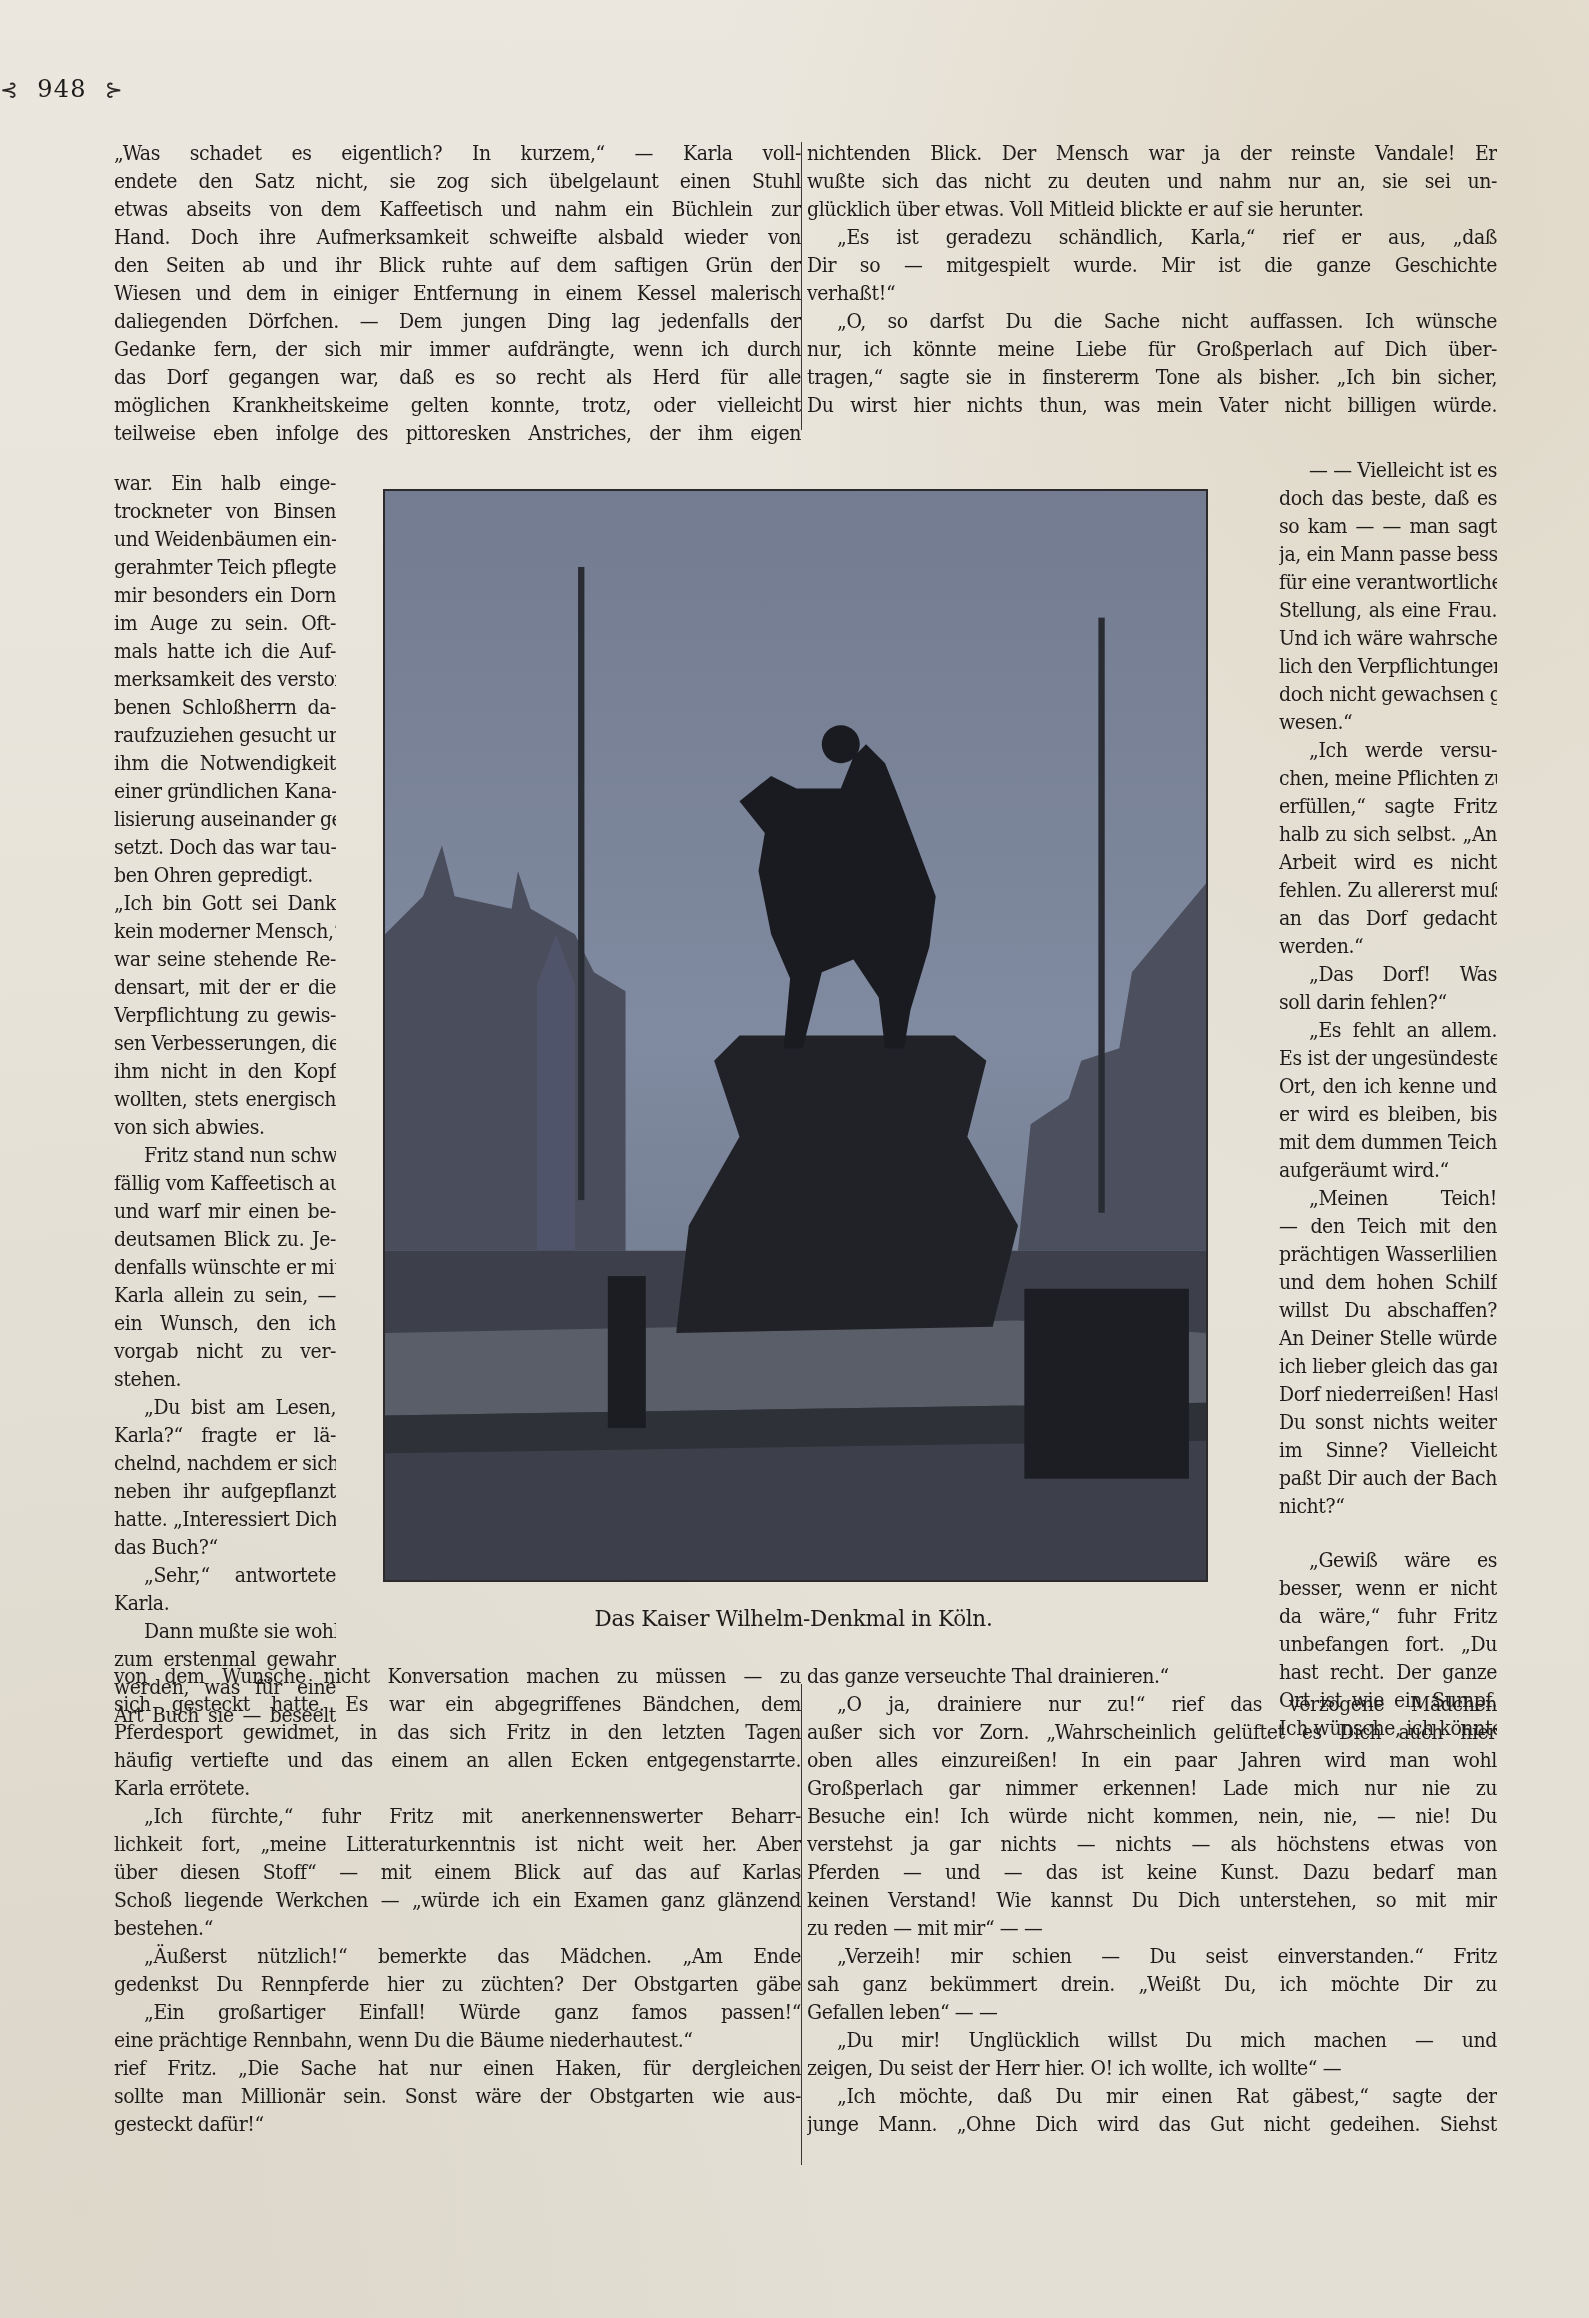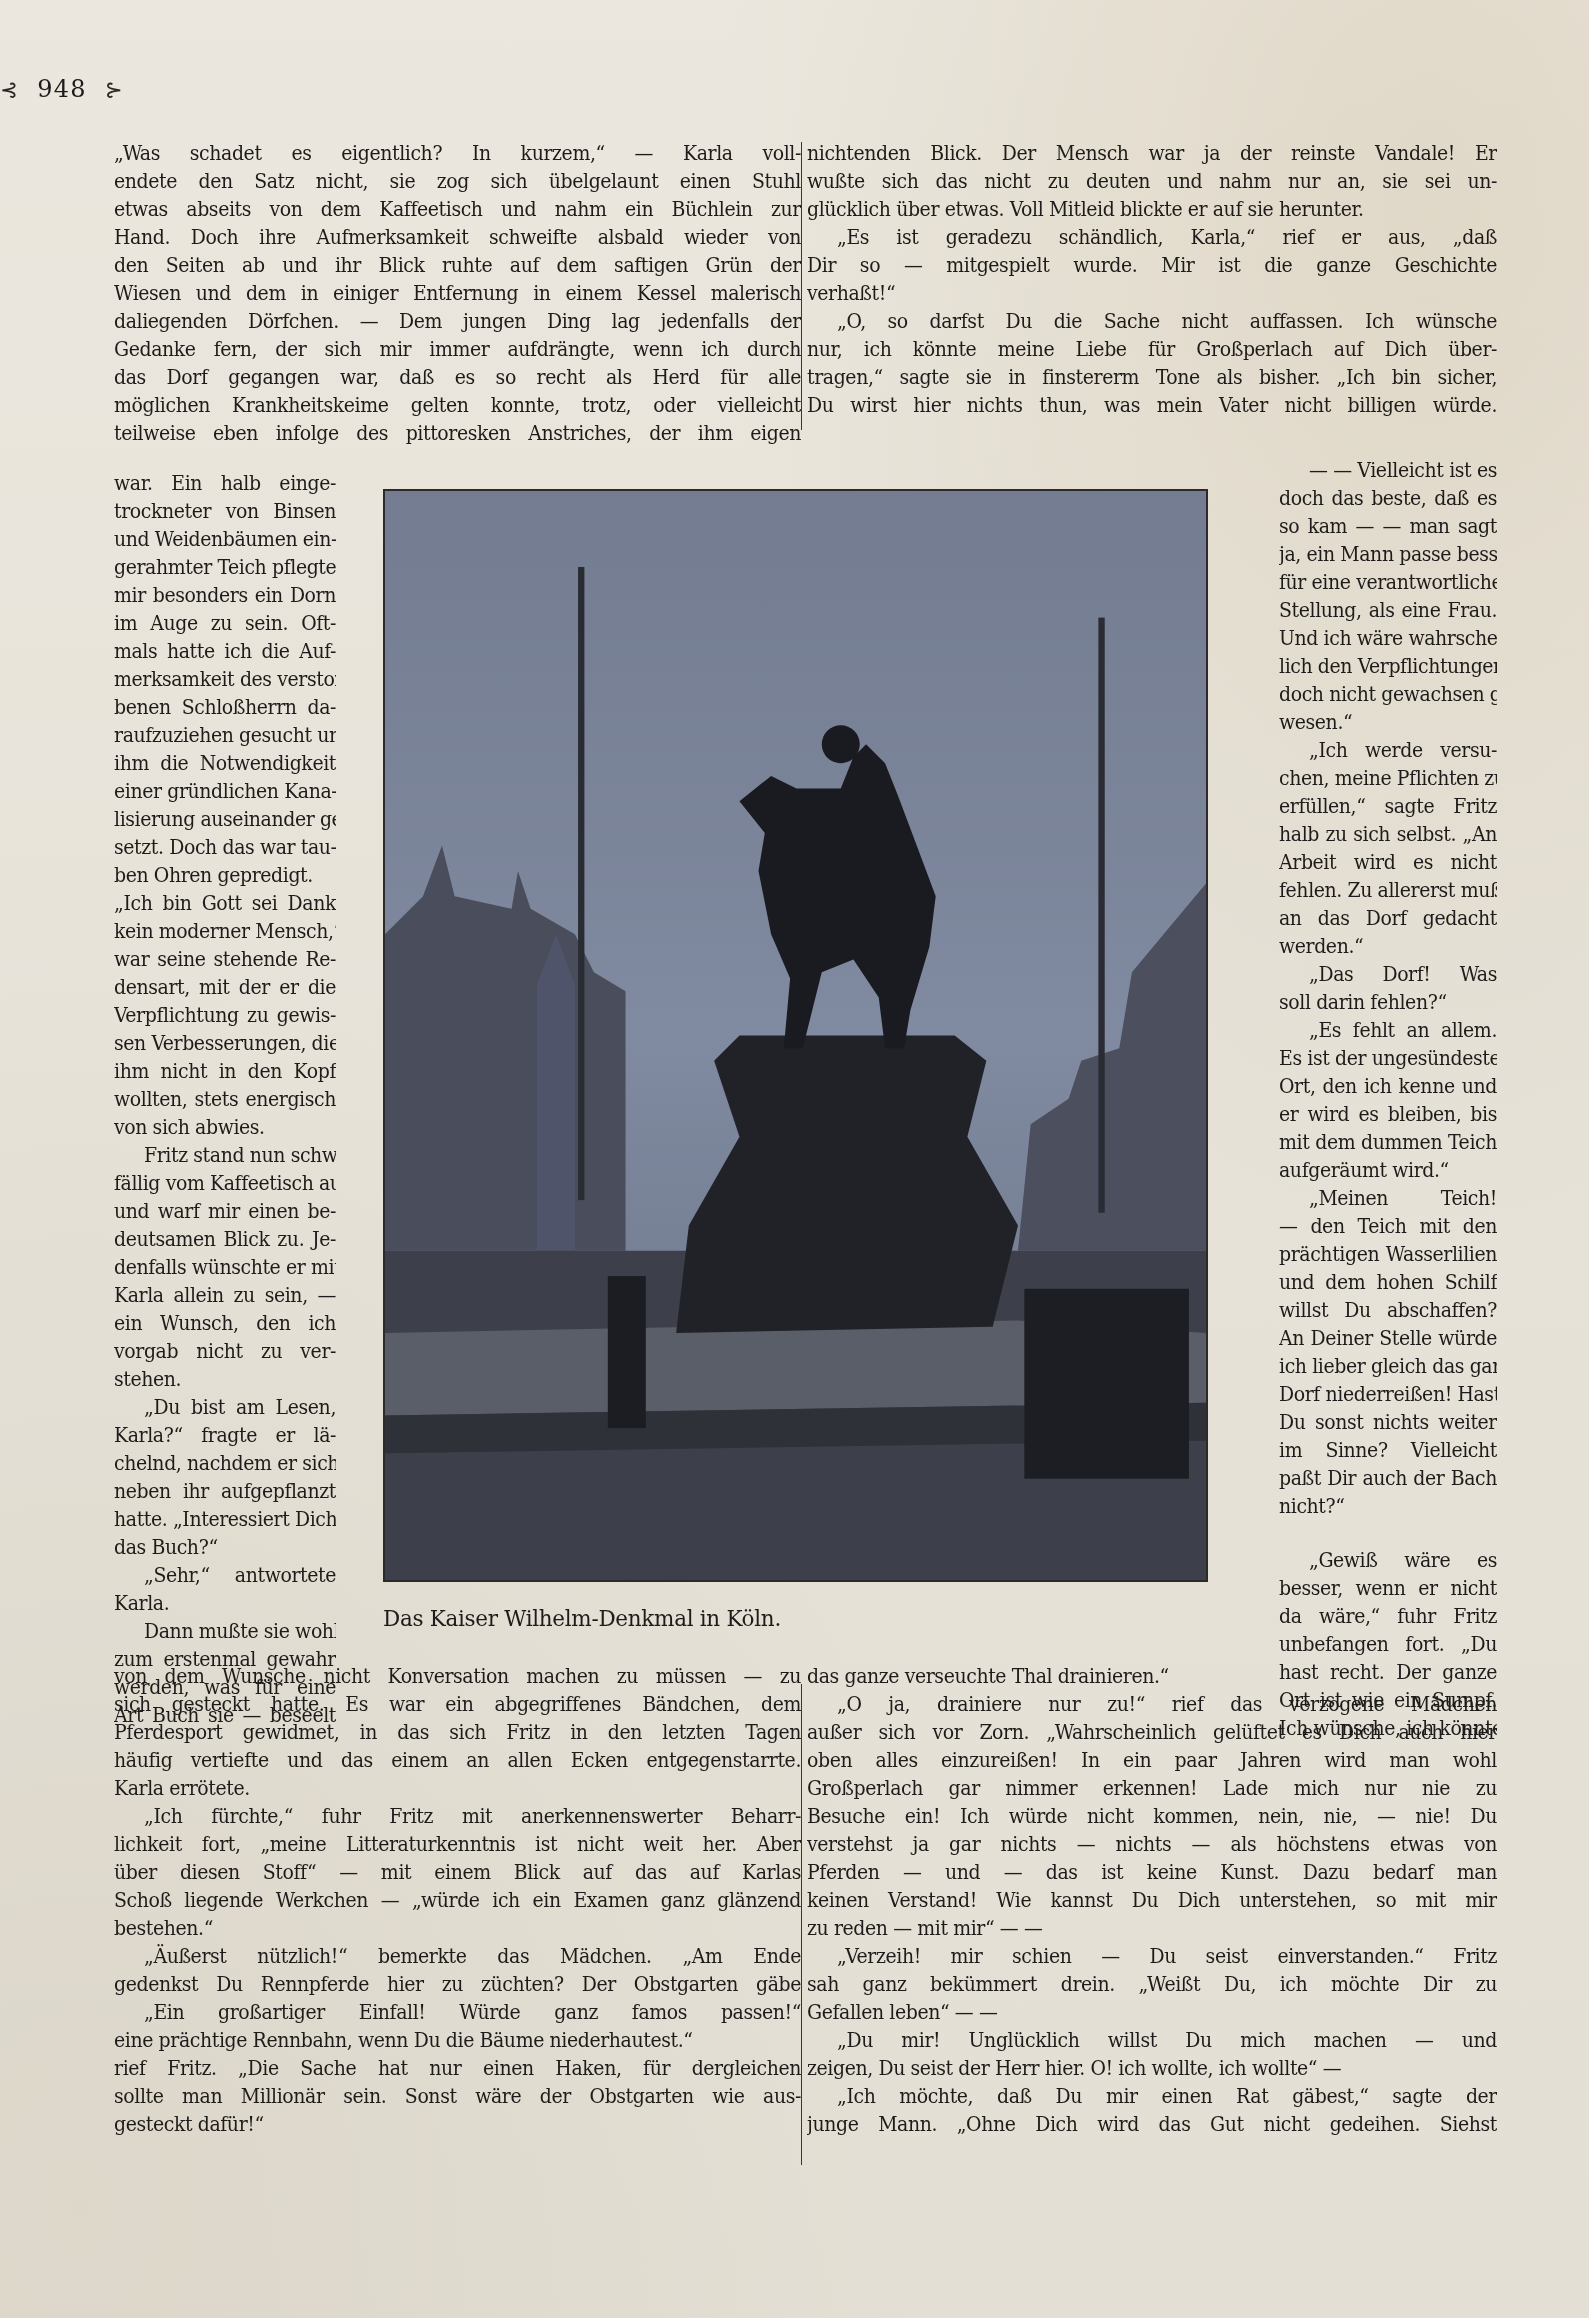--- a/index.html
+++ b/index.html
@@ -46,21 +46,21 @@
   #rule-bottom { top: 1684px; height: 481px; }
   .photo-frame {
     position: absolute; left: 383px; top: 489px; width: 821px; height: 1089px;
     border: 2.5px solid #2c2a2a;
     background: linear-gradient(180deg, #6b7488 0%, #7c8598 30%, #6e7789 55%, #4b5060 75%, #3e4250 100%);
     overflow: hidden;
   }
   .photo-frame svg { width: 100%; height: 100%; display: block; }
   .caption {
     position: absolute; left: 383px; top: 1606px; width: 821px;
-    text-align: left; font-size: 21.5px; font-family: "DejaVu Serif", serif;
+    text-align: center; font-size: 21.5px; font-family: "DejaVu Serif", serif;
     letter-spacing: -0.3px;
   }
 </style>
 </head>
 <body>
 
 <div class="paper"></div>
 
 <div class="folio">
   <span class="orn">⊰</span>

